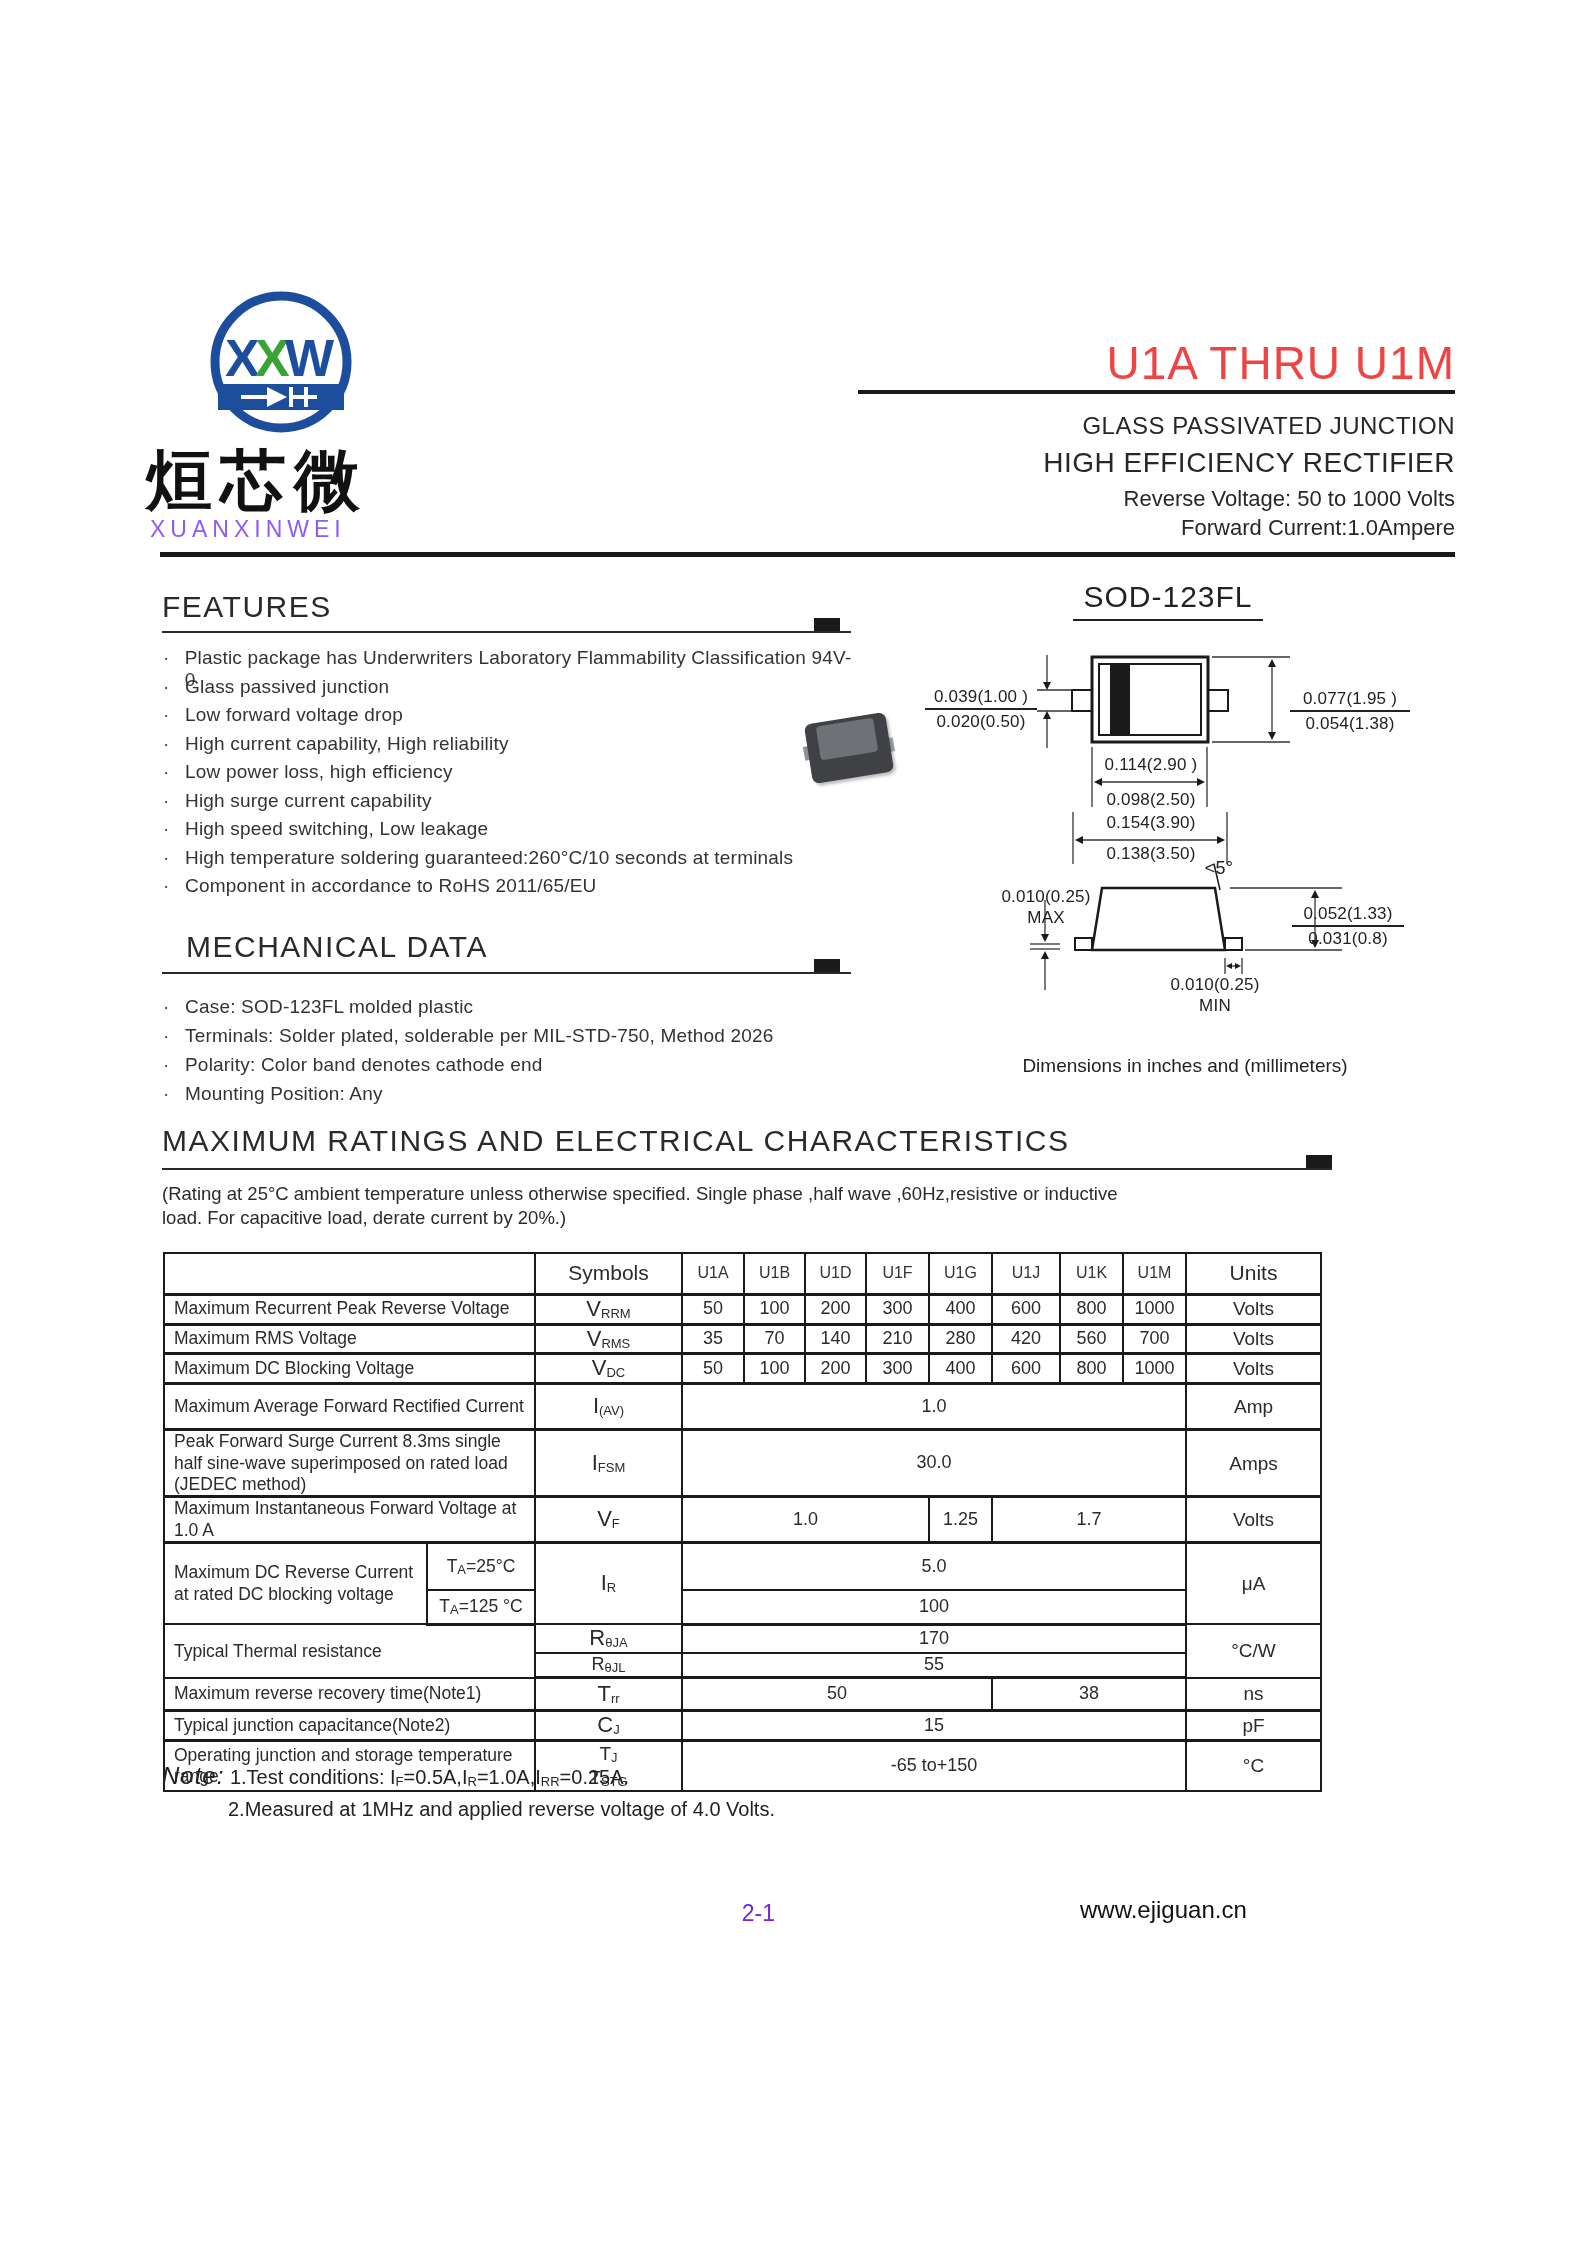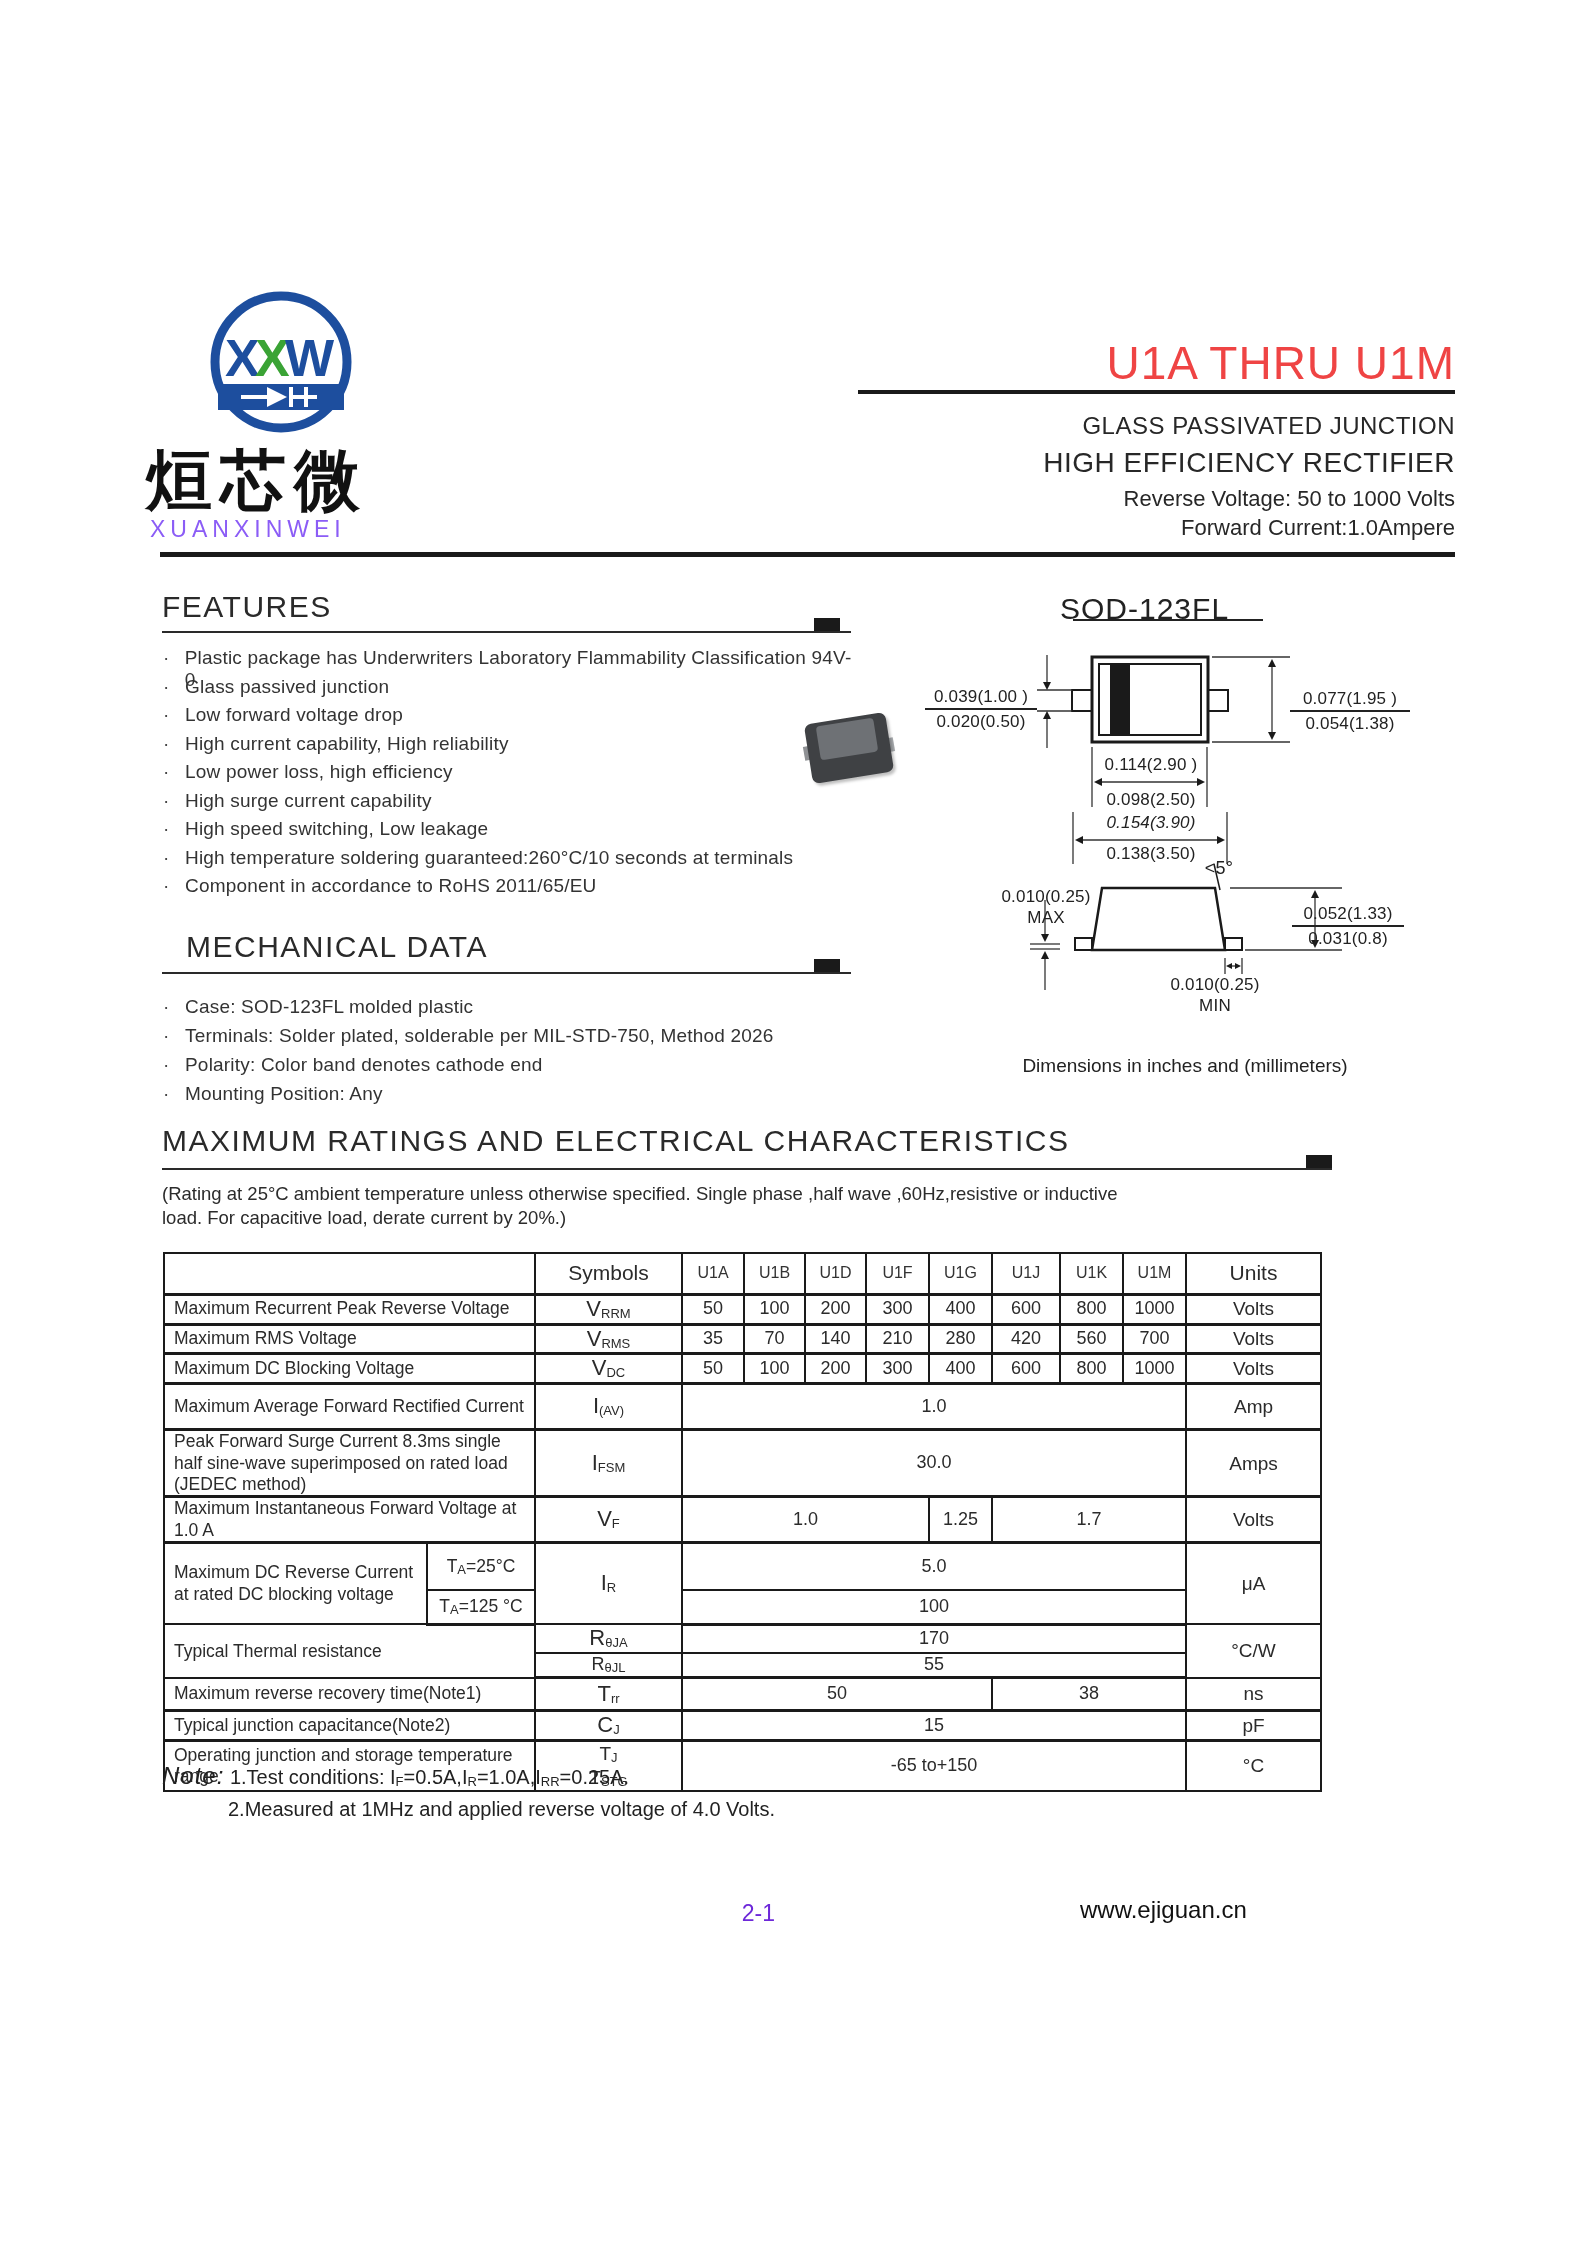--- a/index.html
+++ b/index.html
@@ -128,21 +128,21 @@
     <div class="bi" style="height:29px;">
         <span class="dot">·</span>
         <span>Polarity: Color band denotes cathode end</span>
       </div>
     <div class="bi" style="height:29px;">
         <span class="dot">·</span>
         <span>Mounting Position:  Any</span>
       </div>
   </div>
 
-  <div class="abs" style="left:1060px;top:580px;width:216px;text-align:left;font-size:30px;letter-spacing:1px;color:#222;margin-top:12px;">SOD-123FL</div>
+  <div class="abs" style="left:1060px;top:580px;width:216px;text-align:center;font-size:30px;letter-spacing:1px;color:#222;">SOD-123FL</div>
   <div class="abs" style="left:1073px;top:619px;width:190px;height:2px;background:#222;"></div>
 
   <svg class="abs" style="left:990px;top:570px;" width="430" height="470" viewBox="0 0 430 470">
     <g stroke="#1a1a1a" fill="none">
 
       <rect x="102" y="87" width="116" height="85" stroke-width="3"></rect>
       <rect x="109" y="94" width="102" height="71" stroke-width="2"></rect>
       <rect x="120" y="95" width="20" height="69" fill="#1a1a1a" stroke="none"></rect>
 
       <rect x="82" y="120" width="20" height="21" stroke-width="2"></rect>
@@ -211,21 +211,21 @@
     <div class="bar"></div>
     <div>0.020(0.50)</div>
   </div>
   <div class="dimlbl" style="left:1290px;top:688px;width:120px;">
     <div>0.077(1.95 )</div>
     <div class="bar"></div>
     <div>0.054(1.38)</div>
   </div>
   <div class="dimlbl" style="left:1095px;top:754px;width:112px;">0.114(2.90 )</div>
   <div class="dimlbl" style="left:1095px;top:789px;width:112px;">0.098(2.50)</div>
-  <div class="dimlbl" style="left:1095px;top:812px;width:112px;font-style:italic;">0.154(3.90)</div>
+  <div class="dimlbl" style="left:1095px;top:812px;width:112px;">0.154(3.90)</div>
   <div class="dimlbl" style="left:1095px;top:843px;width:112px;">0.138(3.50)</div>
 
   <div class="dimlbl" style="left:1196px;top:858px;width:46px;font-size:18px;">&lt;5°</div>
   <div class="dimlbl" style="left:996px;top:886px;width:100px;">
     <div>0.010(0.25)</div>
     <div>MAX</div>
   </div>
   <div class="dimlbl" style="left:1292px;top:903px;width:112px;">
     <div>0.052(1.33)</div>
     <div class="bar"></div>

